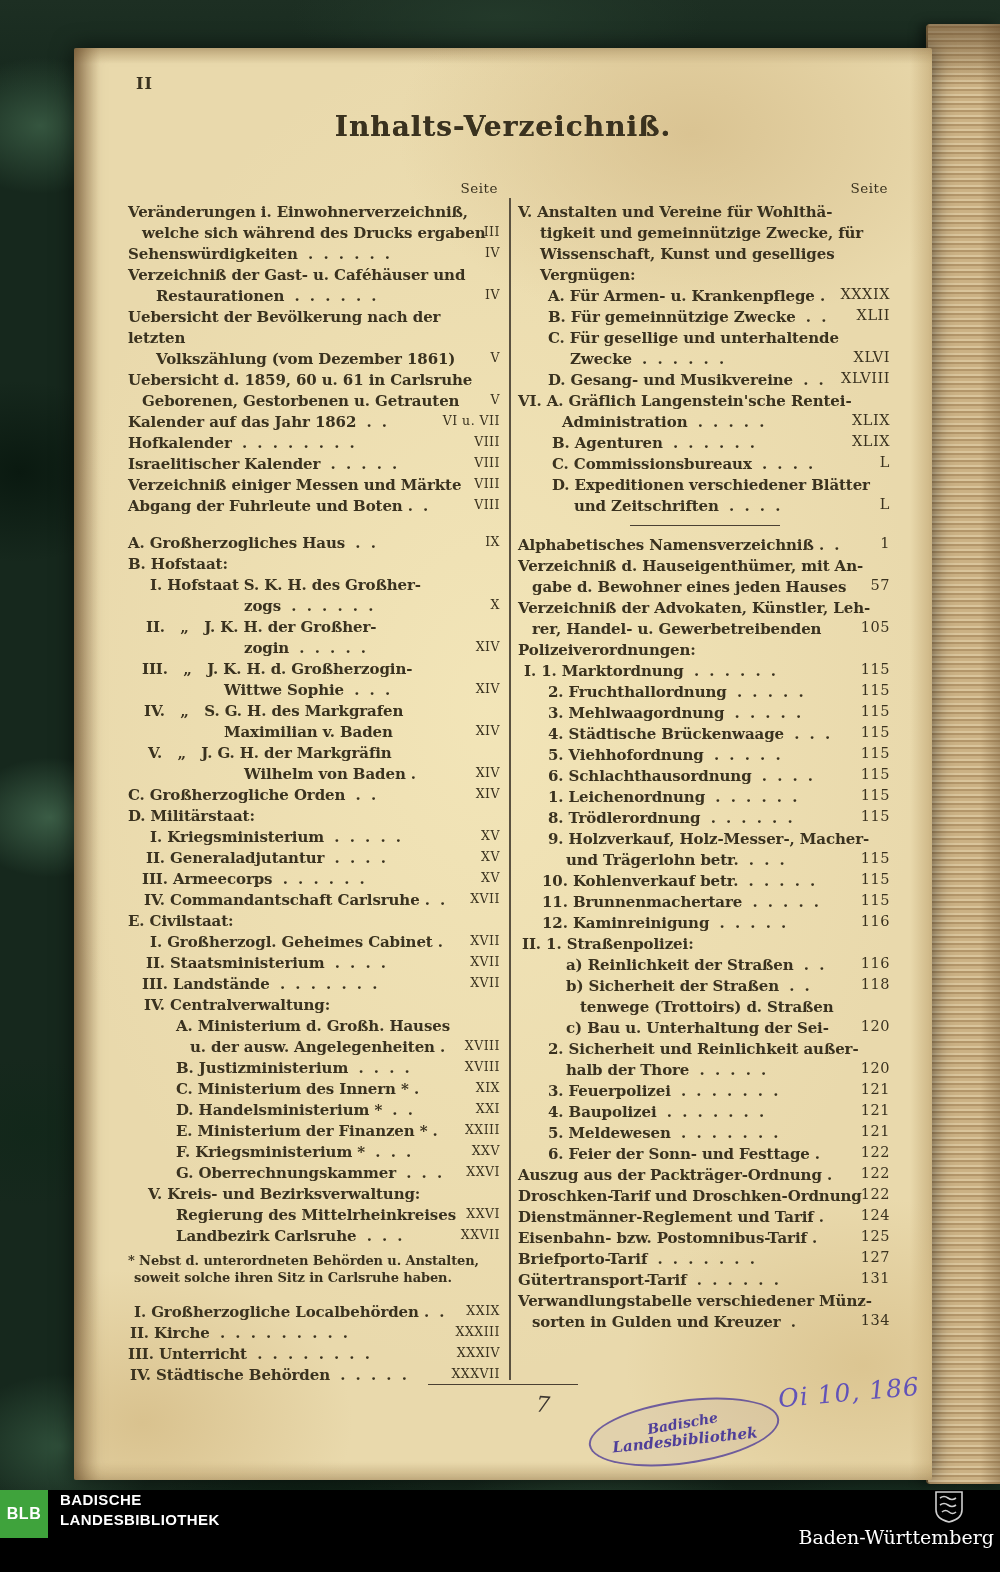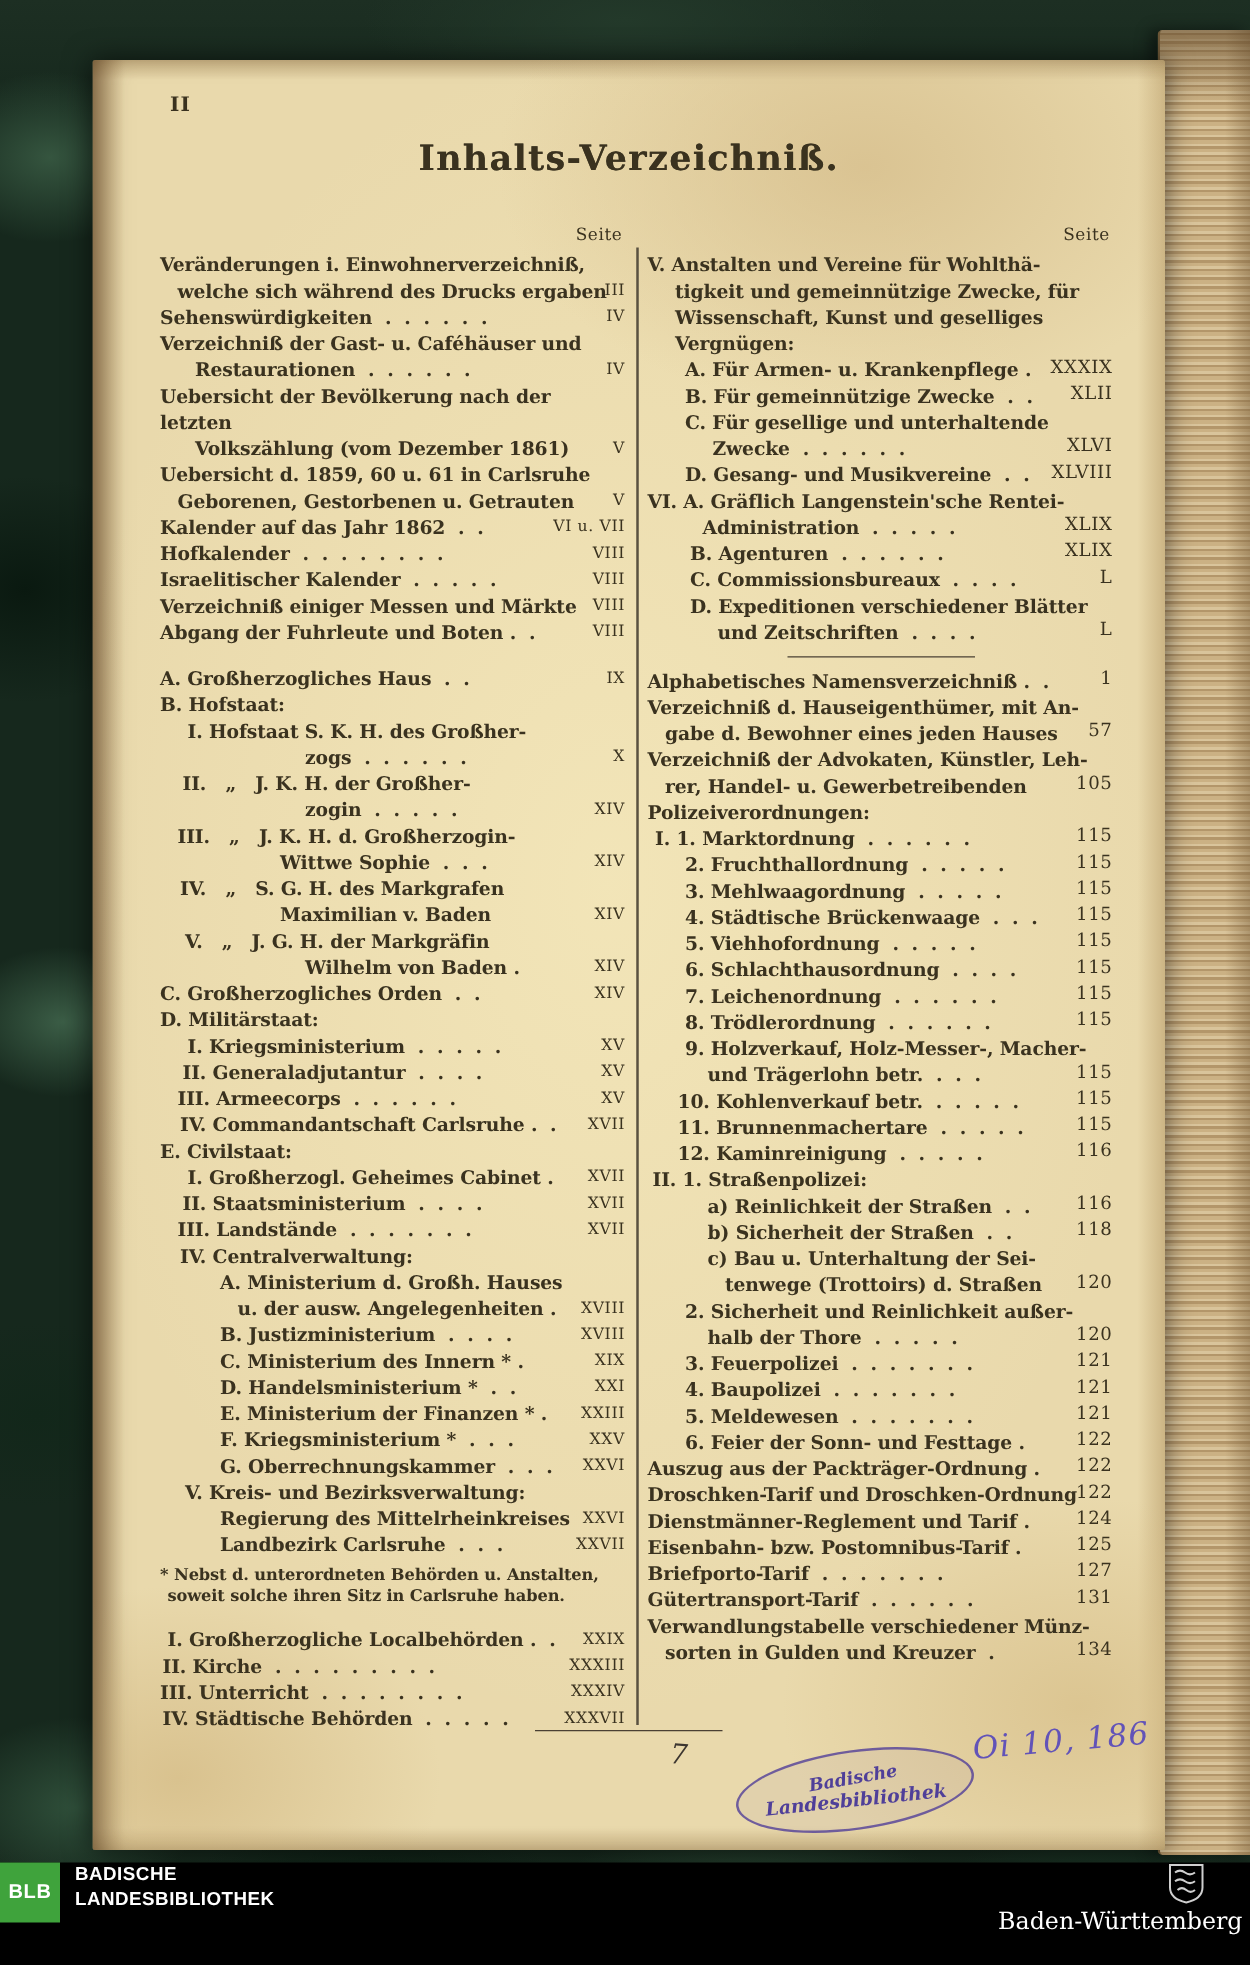--- a/index.html
+++ b/index.html
@@ -196,21 +196,21 @@
             <span class="line" style="padding-left: 16px;">IV.   „   S. G. H. des Markgrafen</span>
             <span class="line" style="padding-left: 96px;">Maximilian v. Baden</span>
             <span class="pg">XIV</span>
           </div>
           <div class="entry">
             <span class="line" style="padding-left: 20px;">V.   „   J. G. H. der Markgräfin</span>
             <span class="line" style="padding-left: 116px;">Wilhelm von Baden .</span>
             <span class="pg">XIV</span>
           </div>
           <div class="entry">
-            <span class="line" style="padding-left: 0px;">C. Großherzogliches Orden  .  .</span>
+            <span class="line" style="padding-left: 0px;">C. Großherzogliche Orden  .  .</span>
             <span class="pg">XIV</span>
           </div>
           <div class="entry">
             <span class="line" style="padding-left: 0px;">D. Militärstaat:</span>
           </div>
           <div class="entry">
             <span class="line" style="padding-left: 22px;">I. Kriegsministerium  .  .  .  .  .</span>
             <span class="pg">XV</span>
           </div>
           <div class="entry">
@@ -384,21 +384,21 @@
           </div>
           <div class="entry">
             <span class="line" style="padding-left: 30px;">5. Viehhofordnung  .  .  .  .  .</span>
             <span class="pg">115</span>
           </div>
           <div class="entry">
             <span class="line" style="padding-left: 30px;">6. Schlachthausordnung  .  .  .  .</span>
             <span class="pg">115</span>
           </div>
           <div class="entry">
-            <span class="line" style="padding-left: 30px;">7. Leichenordnung  .  .  .  .  .  .</span>
+            <span class="line" style="padding-left: 30px;">1. Leichenordnung  .  .  .  .  .  .</span>
             <span class="pg">115</span>
           </div>
           <div class="entry">
             <span class="line" style="padding-left: 30px;">8. Trödlerordnung  .  .  .  .  .  .</span>
             <span class="pg">115</span>
           </div>
           <div class="entry">
             <span class="line" style="padding-left: 30px;">9. Holzverkauf, Holz-Messer-, Macher-</span>
             <span class="line" style="padding-left: 48px;">und Trägerlohn betr.  .  .  .</span>
             <span class="pg">115</span>
@@ -420,22 +420,22 @@
           </div>
           <div class="entry">
             <span class="line" style="padding-left: 48px;">a) Reinlichkeit der Straßen  .  .</span>
             <span class="pg">116</span>
           </div>
           <div class="entry">
             <span class="line" style="padding-left: 48px;">b) Sicherheit der Straßen  .  .</span>
             <span class="pg">118</span>
           </div>
           <div class="entry">
+            <span class="line" style="padding-left: 62px;">tenwege (Trottoirs) d. Straßen</span>
             <span class="line" style="padding-left: 48px;">c) Bau u. Unterhaltung der Sei-</span>
-            <span class="line" style="padding-left: 62px;">tenwege (Trottoirs) d. Straßen</span>
             <span class="pg">120</span>
           </div>
           <div class="entry">
             <span class="line" style="padding-left: 30px;">2. Sicherheit und Reinlichkeit außer-</span>
             <span class="line" style="padding-left: 48px;">halb der Thore  .  .  .  .  .</span>
             <span class="pg">120</span>
           </div>
           <div class="entry">
             <span class="line" style="padding-left: 30px;">3. Feuerpolizei  .  .  .  .  .  .  .</span>
             <span class="pg">121</span>

